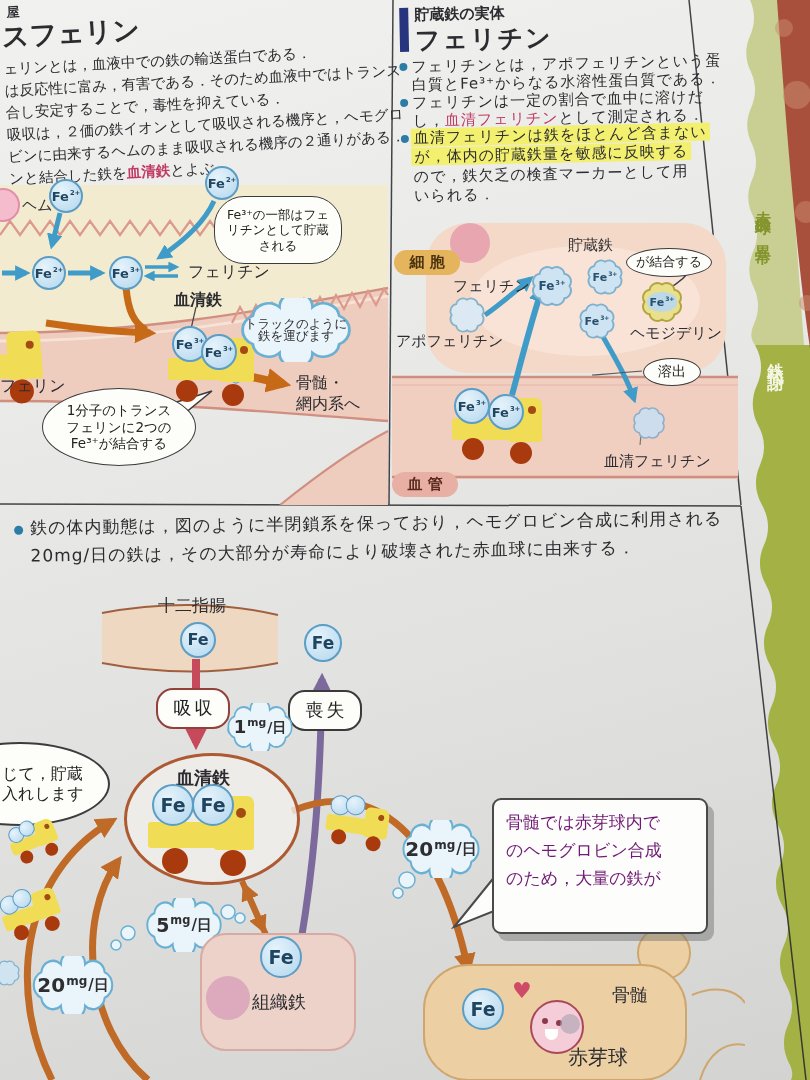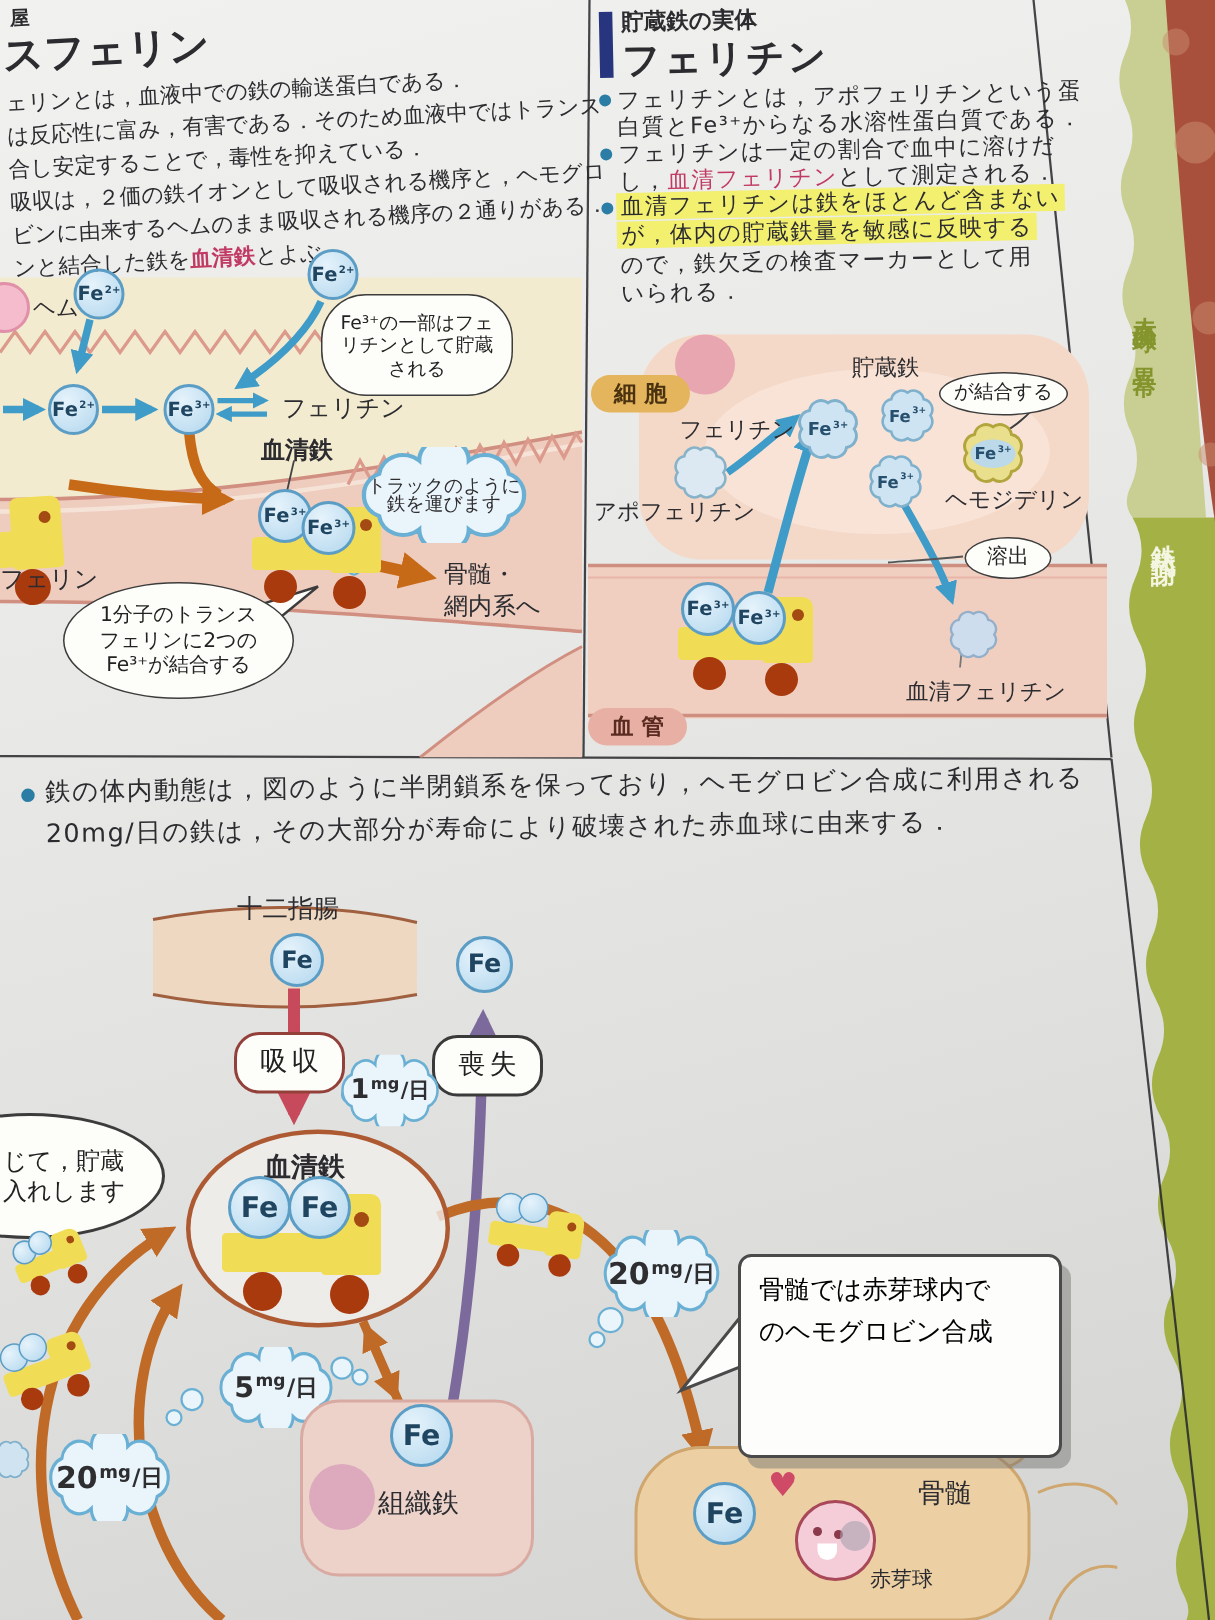--- a/index.html
+++ b/index.html
@@ -509,37 +509,38 @@
     <svg viewBox="0 0 72 40" preserveAspectRatio="none">
         <use href="#cloud10" fill="#eaf4fb" stroke="#6ab0d4" stroke-width="1.6"></use>
       </svg>
     <div class="cloudtext" style="font-size:20px;">
         <span>20</span>
         <sup>mg</sup>
         <span style="font-size:15px;">/日</span>
       </div>
   </div>
 
-  <div class="abs" style="left:492px;top:836px;width:216px;height:136px;background:#fdfdfb;border:2px solid #4a4a4a;border-radius:9px;box-shadow:6px 7px 0 rgba(110,110,110,0.45);padding:8px 12px;box-sizing:border-box;font-size:17px;line-height:28px;color:#000000;">
+  <div class="abs" style="left:492px;top:798px;width:216px;height:136px;background:#fdfdfb;border:2px solid #4a4a4a;border-radius:9px;box-shadow:6px 7px 0 rgba(110,110,110,0.45);padding:8px 12px;box-sizing:border-box;font-size:17px;line-height:28px;color:#701a75;">
     <div>骨髄では赤芽球内で</div>
     <div>のヘモグロビン合成</div>
+    <div>のため，大量の鉄が</div>
   </div>
 
   <div class="lbl" style="left:612px;top:983px;font-size:18px;">骨髄</div>
   <div class="fe" style="left:462px;top:988px;width:42px;height:42px;font-size:19px;">
       <span>Fe</span>
     </div>
   <div class="abs heart" style="left:512px;top:978px;font-size:22px;color:#cf4a66;"></div>
   <div class="abs" style="left:530px;top:1000px;width:54px;height:54px;border-radius:50%;background:#f4cdd8;border:2.5px solid #a84858;box-sizing:border-box;">
     <div class="abs" style="left:10px;top:16px;width:6px;height:6px;border-radius:50%;background:#8a3a4a;"></div>
     <div class="abs" style="left:24px;top:18px;width:6px;height:6px;border-radius:50%;background:#8a3a4a;"></div>
     <div class="abs" style="left:13px;top:27px;width:13px;height:11px;border-radius:0 0 12px 12px;background:#fff;"></div>
     <div class="abs" style="left:28px;top:12px;width:20px;height:20px;border-radius:50%;background:#a8a0b0;opacity:0.6;"></div>
   </div>
-  <div class="lbl" style="left:580px;top:1044px;font-size:14px;">赤芽球</div>
+  <div class="lbl" style="left:568px;top:1044px;font-size:20px;">赤芽球</div>
 
   <div class="flower" style="left:-8px;top:958px;width:30px;height:30px;">
     <svg viewBox="0 0 44 44">
         <use href="#scallop8" fill="#cfe4f0" stroke="#7fb0cc" stroke-width="1.8"></use>
       </svg>
   </div>
 
 </div>
 
 </body></html>

